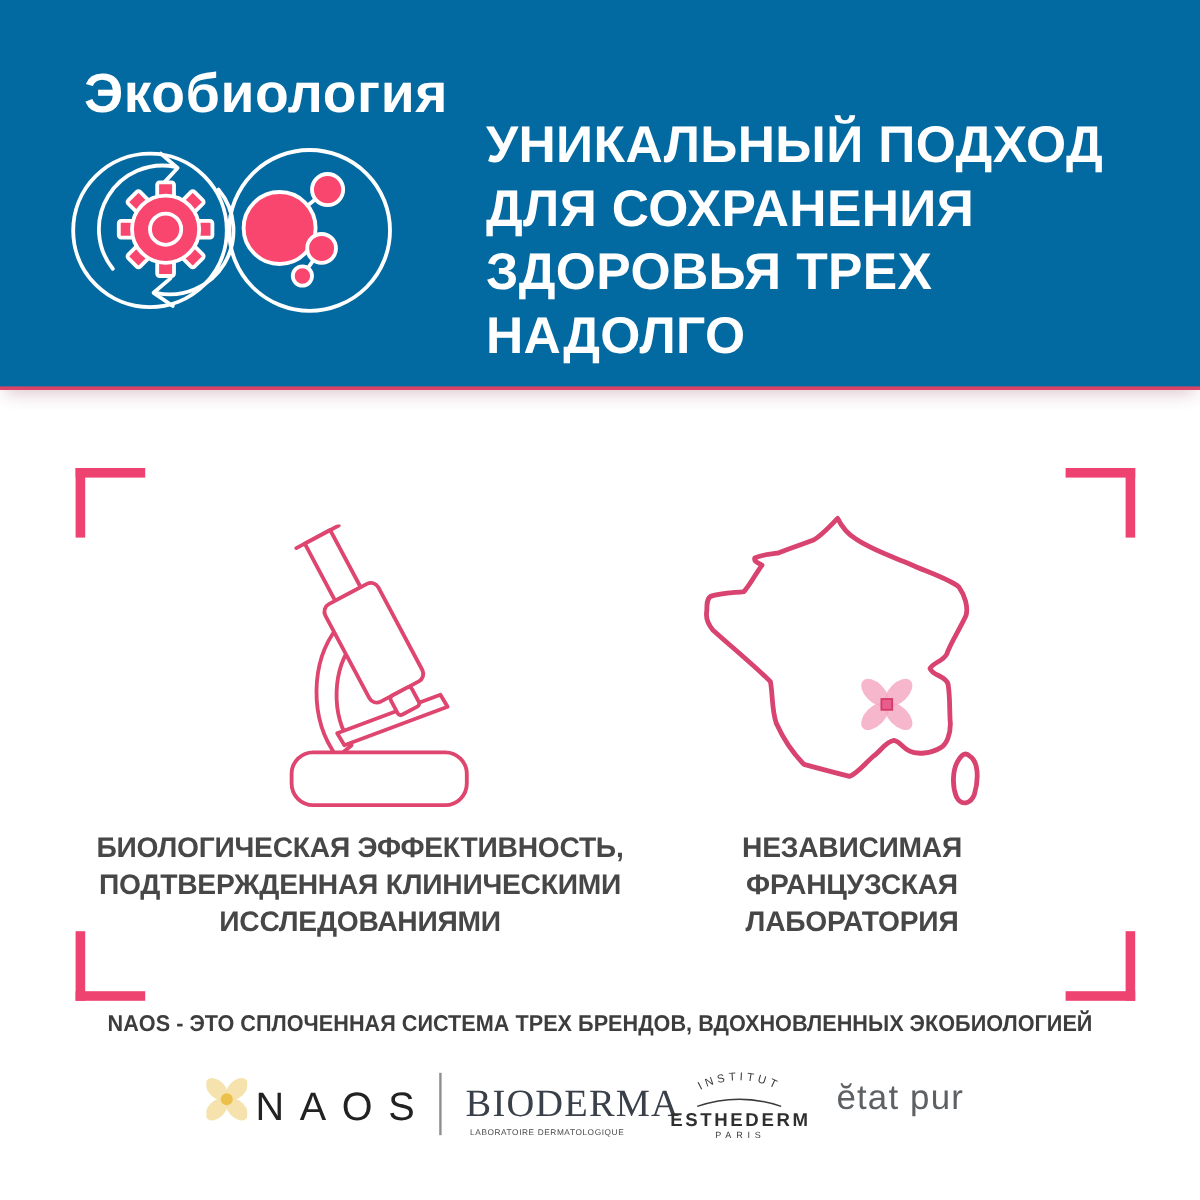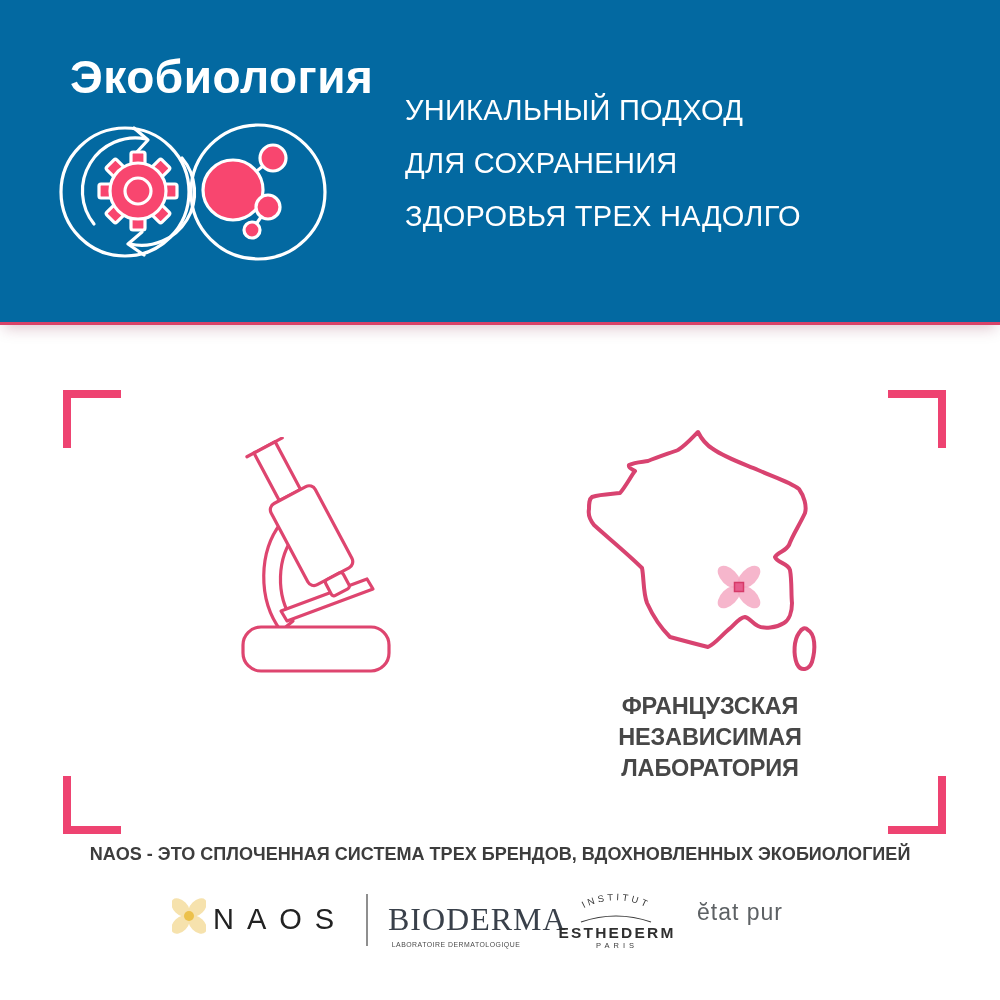--- a/index.html
+++ b/index.html
@@ -12,22 +12,22 @@
     position:absolute;left:0;top:0;width:1000px;height:322px;
     background:#0369a1;
     box-shadow:0 3px 0 0 #D94368, 0 10px 14px -4px rgba(120,20,50,.25);
   }
   .brand-title{
     position:absolute;left:70px;top:50px;
     color:#ffffff;font-size:46px;font-weight:700;letter-spacing:.5px;
   }
   .eco-icon{position:absolute;left:56px;top:120px;}
   .headline{
-    position:absolute;left:405px;top:84px;width:575px;
-    color:#ffffff;font-size:29px;font-weight:400;line-height:53px;letter-spacing:.3px;
+    position:absolute;left:405px;top:95px;width:575px;
+    color:#ffffff;font-size:43px;font-weight:700;line-height:53px;letter-spacing:.3px;
   }
   .headline span{display:block;}
   
   .bracket{position:absolute;width:50px;height:50px;}
   .bracket.tl{left:63px;top:390px;border-top:8px solid #EE4371;border-left:8px solid #EE4371;}
   .bracket.tr{left:888px;top:390px;border-top:8px solid #EE4371;border-right:8px solid #EE4371;}
   .bracket.bl{left:63px;top:776px;border-bottom:8px solid #EE4371;border-left:8px solid #EE4371;}
   .bracket.br{left:888px;top:776px;border-bottom:8px solid #EE4371;border-right:8px solid #EE4371;}
   
   .microscope-icon{position:absolute;left:233px;top:437px;}
@@ -40,33 +40,33 @@
   .caption.left{left:60px;width:480px;}
   .caption.right{left:555px;width:310px;}
   
   .tagline{
     position:absolute;left:0;top:843px;width:1000px;text-align:center;
     color:#3d3d3d;font-size:19px;font-weight:700;transform:scaleX(.95);
   }
   .naos-flower{position:absolute;left:172px;top:897px;}
   .naos-word{
     position:absolute;left:213px;top:903px;
-    color:#222;font-size:29px;font-weight:400;letter-spacing:13px;
+    color:#222;font-size:33px;font-weight:400;letter-spacing:13px;
   }
   .logo-divider{position:absolute;left:366px;top:894px;width:2px;height:52px;background:#8f8f8f;}
   .bioderma{position:absolute;left:388px;top:901px;width:136px;text-align:center;}
   .bioderma .name{
     font-family:"Liberation Serif",serif;font-size:32px;font-weight:500;
     letter-spacing:1px;color:#39404A;
   }
   .bioderma .sub{font-size:6.9px;letter-spacing:.5px;color:#4a4a4a;margin-top:3px;}
   .esthederm{position:absolute;left:551px;top:891px;}
   .etat-pur{
     position:absolute;left:697px;top:899px;
-    color:#5D6164;font-size:23px;font-weight:300;letter-spacing:1px;
+    color:#5D6164;font-size:29px;font-weight:300;letter-spacing:1px;
   }
 </style>
 </head>
 <body>
 
 <div class="canvas">
 
   <div class="banner">
     <div class="brand-title">Экобиология</div>
 
@@ -178,23 +178,28 @@
       <g fill="#F4A9C3" fill-opacity="0.85">
         <ellipse cx="161" cy="167" rx="8" ry="14" transform="rotate(45 161 181)"></ellipse>
         <ellipse cx="161" cy="167" rx="8" ry="14" transform="rotate(135 161 181)"></ellipse>
         <ellipse cx="161" cy="167" rx="8" ry="14" transform="rotate(225 161 181)"></ellipse>
         <ellipse cx="161" cy="167" rx="8" ry="14" transform="rotate(315 161 181)"></ellipse>
       </g>
       <rect x="156.5" y="176.5" width="9" height="9" fill="#E75D8D" stroke="#D63A68" stroke-width="1.5"></rect>
     </g>
   </svg>
 
+  <div class="caption left">
+    <span>БИОЛОГИЧЕСКАЯ ЭФФЕКТИВНОСТЬ,</span>
+    <span>ПОДТВЕРЖДЕННАЯ КЛИНИЧЕСКИМИ</span>
+    <span>ИССЛЕДОВАНИЯМИ</span>
+  </div>
   <div class="caption right">
+    <span>НЕЗАВИСИМАЯ</span>
     <span>ФРАНЦУЗСКАЯ</span>
-    <span>НЕЗАВИСИМАЯ</span>
     <span>ЛАБОРАТОРИЯ</span>
   </div>
 
   <div class="tagline">NAOS - ЭТО СПЛОЧЕННАЯ СИСТЕМА ТРЕХ БРЕНДОВ, ВДОХНОВЛЕННЫХ ЭКОБИОЛОГИЕЙ</div>
 
   <svg class="naos-flower" width="34" height="38" viewBox="0 0 34 38">
     <g fill="#F5DFA4" fill-opacity="0.9">
       <ellipse cx="17" cy="7" rx="7" ry="11" transform="rotate(45 17 19)"></ellipse>
       <ellipse cx="17" cy="7" rx="7" ry="11" transform="rotate(135 17 19)"></ellipse>
       <ellipse cx="17" cy="7" rx="7" ry="11" transform="rotate(225 17 19)"></ellipse>

